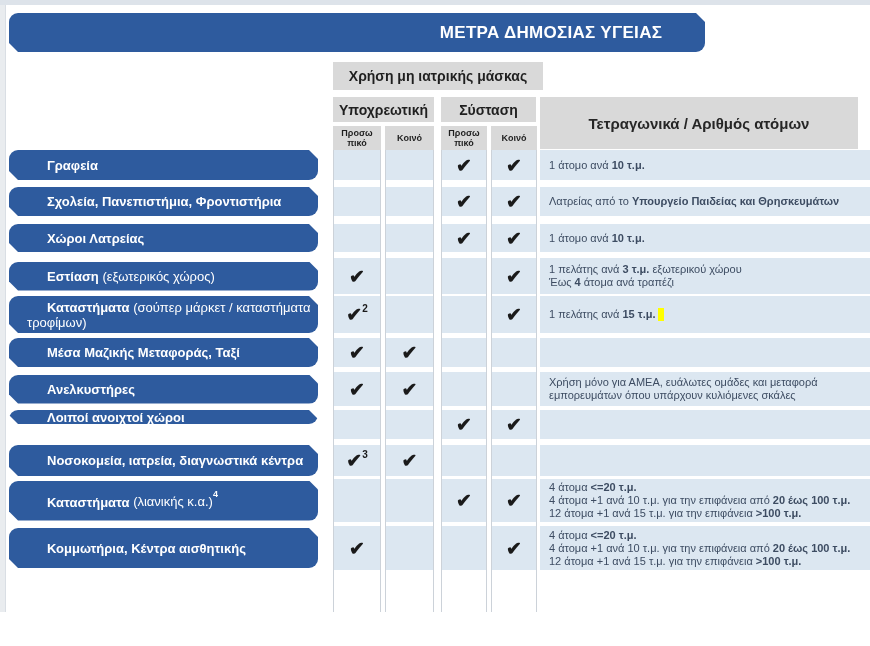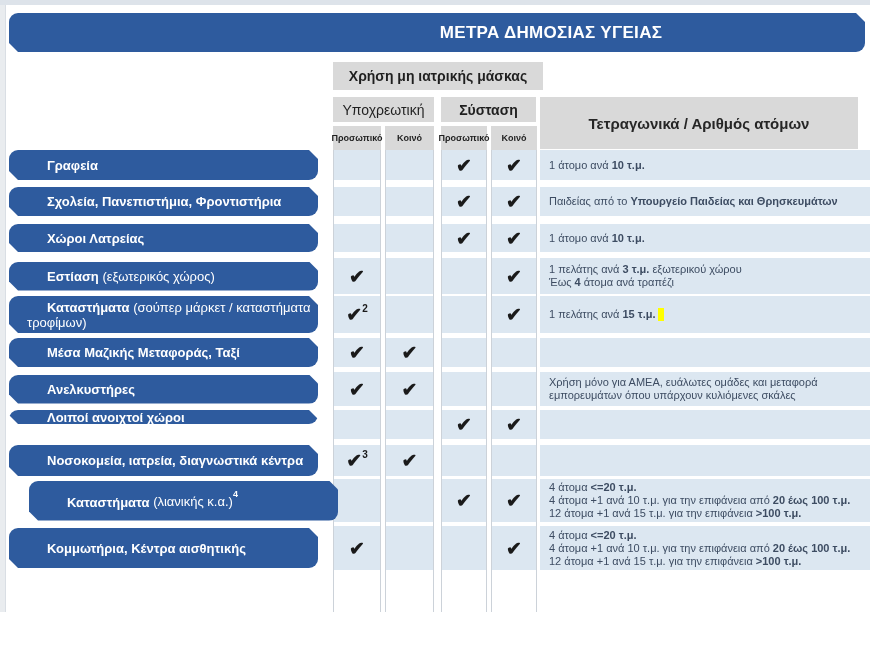--- a/index.html
+++ b/index.html
@@ -8,36 +8,36 @@
     font-family:"Liberation Sans", sans-serif;background:#fff;
   }
   .top-strip{position:absolute;left:0;top:0;width:870px;height:5px;background:#dde3ea;}
   .left-strip{position:absolute;left:0;top:5px;width:5px;height:607px;background:#e9ecef;border-right:1px solid #d9dee4;}
 
   .snip{
     border-radius:9px 0 9px 0;
     clip-path:polygon(0 0, calc(100% - 9px) 0, 100% 9px, 100% 100%, 9px 100%, 0 calc(100% - 9px));
   }
   .title-bar{
-    position:absolute;left:9px;top:13px;width:856px;height:39px;
+    position:absolute;left:9px;top:13px;width:696px;height:39px;
     background:var(--blue);
   }
   .title{
     position:absolute;left:542px;top:0;transform:translateX(-50%);
     line-height:39px;color:#fff;font-weight:bold;font-size:17px;letter-spacing:.3px;white-space:nowrap;
   }
   .gray-box{
     position:absolute;background:var(--gray);color:#1f1f1f;
     display:flex;align-items:center;justify-content:center;text-align:center;
   }
   .mask-box{left:333px;top:62px;width:210px;height:28px;font-weight:bold;font-size:14px;}
-  .grp0{left:333px;top:97px;width:101px;height:25px;font-weight:normal;font-size:14px;}
+  .grp0{left:333px;top:97px;width:101px;height:25px;font-weight:bold;font-size:14px;}
   .grp1{left:441px;top:97px;width:95px;height:25px;font-weight:bold;font-size:14px;}
   .info-head{left:540px;top:97px;width:318px;height:52px;font-weight:bold;font-size:15px;color:#262626;}
-  .subhead{font-weight:bold;font-size:9px;line-height:10px;flex-direction:row;}
+  .subhead{font-weight:bold;font-size:9px;line-height:10px;flex-direction:column;}
 
   .col{position:absolute;top:150px;height:462px;border-left:1px solid var(--border);border-right:1px solid var(--border);box-sizing:border-box;}
   .cell{position:absolute;left:0;width:100%;background:var(--cellblue);display:flex;align-items:center;justify-content:center;}
   .check{font-weight:bold;font-size:19px;color:var(--check);line-height:1;}
   .check-sup{font-weight:bold;font-size:10px;color:var(--check);vertical-align:super;position:relative;top:-6px;}
 
   .bar{
     position:absolute;left:9px;width:309px;background:var(--blue);color:#fff;
     display:flex;flex-direction:column;justify-content:center;
     padding-left:18px;box-sizing:border-box;font-size:13px;line-height:15px;
@@ -191,21 +191,21 @@
       <div class="bar snip" style="top: 150px; height: 30px;">
         <div><span class="b">Γραφεία</span></div>
       </div>
       <div class="icell" style="top: 150px; height: 30px;">
         <div class="line"><span>1 άτομο ανά </span><span class="b">10 τ.μ.</span></div>
       </div>
       <div class="bar snip" style="top: 187px; height: 29px;">
         <div><span class="b">Σχολεία, Πανεπιστήμια, Φροντιστήρια</span></div>
       </div>
       <div class="icell" style="top: 187px; height: 29px;">
-        <div class="line"><span>Παιδείας από το </span><span class="b">Υπουργείο Παιδείας και Θρησκευμάτων</span></div>
+        <div class="line"><span>Λατρείας από το </span><span class="b">Υπουργείο Παιδείας και Θρησκευμάτων</span></div>
       </div>
       <div class="bar snip" style="top: 224px; height: 28px;">
         <div><span class="b">Χώροι Λατρείας</span></div>
       </div>
       <div class="icell" style="top: 224px; height: 28px;">
         <div class="line"><span>1 άτομο ανά </span><span class="b">10 τ.μ.</span></div>
       </div>
       <div class="bar snip" style="top: 261.5px; height: 29px;">
         <div><span class="b">Εστίαση </span><span>(εξωτερικός χώρος)</span></div>
       </div>
@@ -231,21 +231,21 @@
         <div class="line"><span>εμπορευμάτων όπου υπάρχουν κυλιόμενες σκάλες</span></div>
       </div>
       <div class="bar snip" style="top: 410px; height: 14px;">
         <div><span class="b">Λοιποί ανοιχτοί χώροι</span></div>
       </div>
       <div class="icell" style="top: 410px; height: 29px;"></div>
       <div class="bar snip" style="top: 445px; height: 31px;">
         <div><span class="b">Νοσοκομεία, ιατρεία, διαγνωστικά κέντρα</span></div>
       </div>
       <div class="icell" style="top: 445px; height: 31px;"></div>
-      <div class="bar snip" style="top: 480.5px; height: 40px; margin-left: 20px;">
+      <div class="bar snip" style="top: 480.5px; height: 40px;">
         <div><span class="b">Καταστήματα </span><span>(λιανικής κ.α.)</span><span class="sup">4</span></div>
       </div>
       <div class="icell" style="top: 479px; height: 43px;">
         <div class="line"><span>4 άτομα </span><span class="b">&lt;=20 τ.μ.</span></div>
         <div class="line"><span>4 άτομα +1 ανά 10 τ.μ. για την επιφάνεια από </span><span class="b">20 έως 100 τ.μ.</span></div>
         <div class="line"><span>12 άτομα +1 ανά 15 τ.μ. για την επιφάνεια </span><span class="b">&gt;100 τ.μ.</span></div>
       </div>
       <div class="bar snip" style="top: 528px; height: 40px;">
         <div><span class="b">Κομμωτήρια, Κέντρα αισθητικής</span></div>
       </div>

